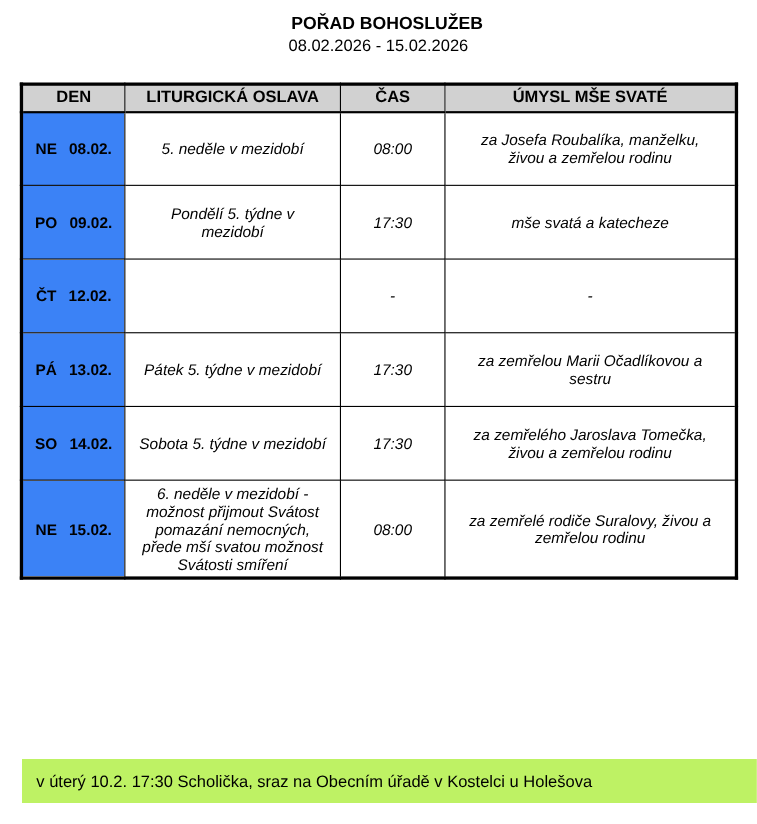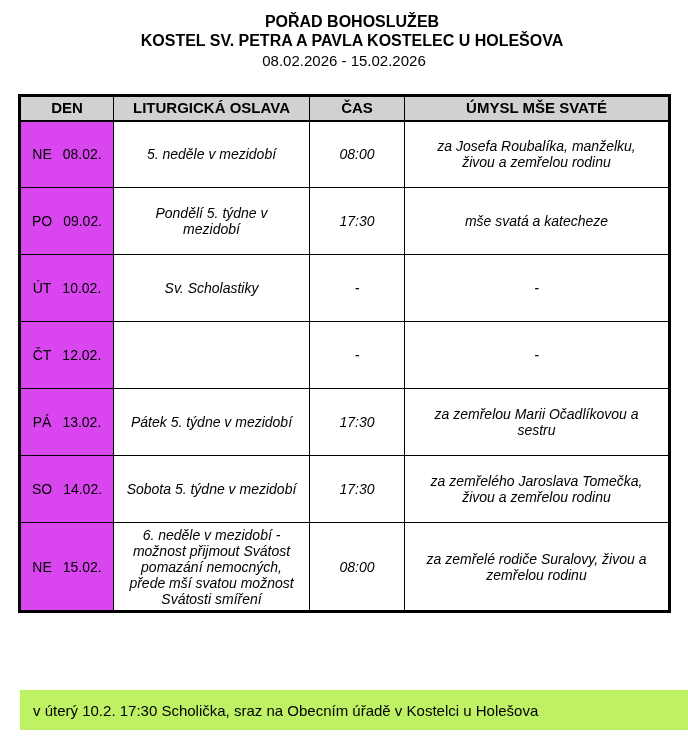--- a/index.html
+++ b/index.html
@@ -51,22 +51,22 @@
     font-weight: bold;
     font-size: 15px;
     height: 25px;
     text-align: center;
     border-bottom: 2px solid #000000;
   }
   .schedule tr.r-norm { height: 67px; }
   .schedule tr.r-last { height: 89px; }
 
   td.day-cell {
-    background: #d946ef;
-    font-weight: normal;
+    background: #3b82f6;
+    font-weight: bold;
     text-align: center;
   }
   .day-wrap {
     display: flex;
     justify-content: center;
     align-items: center;
     gap: 11px;
   }
   td.celebration-cell,
   td.time-cell,
@@ -88,21 +88,20 @@
     align-items: center;
     padding-left: 13px;
     font-size: 15px;
   }
 </style>
 </head>
 <body>
 
 <div class="doc-head">
   <div class="title-line">POŘAD BOHOSLUŽEB</div>
-  <div class="title-line">KOSTEL SV. PETRA A PAVLA KOSTELEC U HOLEŠOVA</div>
   <div class="date-line">08.02.2026 - 15.02.2026</div>
 </div>
 
 <table class="schedule">
   <colgroup>
     <col style="width:94px">
     <col style="width:196px">
     <col style="width:95px">
     <col style="width:265px">
   </colgroup>
@@ -131,31 +130,20 @@
       <td class="day-cell">
         <span class="day-wrap">
             <span>PO</span>
             <span>09.02.</span>
           </span>
       </td>
       <td class="celebration-cell">Pondělí 5. týdne v
 mezidobí</td>
       <td class="time-cell">17:30</td>
       <td class="intention-cell">mše svatá a katecheze</td>
-    </tr>
-    <tr class="r-norm">
-      <td class="day-cell">
-        <span class="day-wrap">
-            <span>ÚT</span>
-            <span>10.02.</span>
-          </span>
-      </td>
-      <td class="celebration-cell">Sv. Scholastiky</td>
-      <td class="time-cell">-</td>
-      <td class="intention-cell">-</td>
     </tr>
     <tr class="r-norm">
       <td class="day-cell">
         <span class="day-wrap">
             <span>ČT</span>
             <span>12.02.</span>
           </span>
       </td>
       <td class="celebration-cell"></td>
       <td class="time-cell">-</td>

